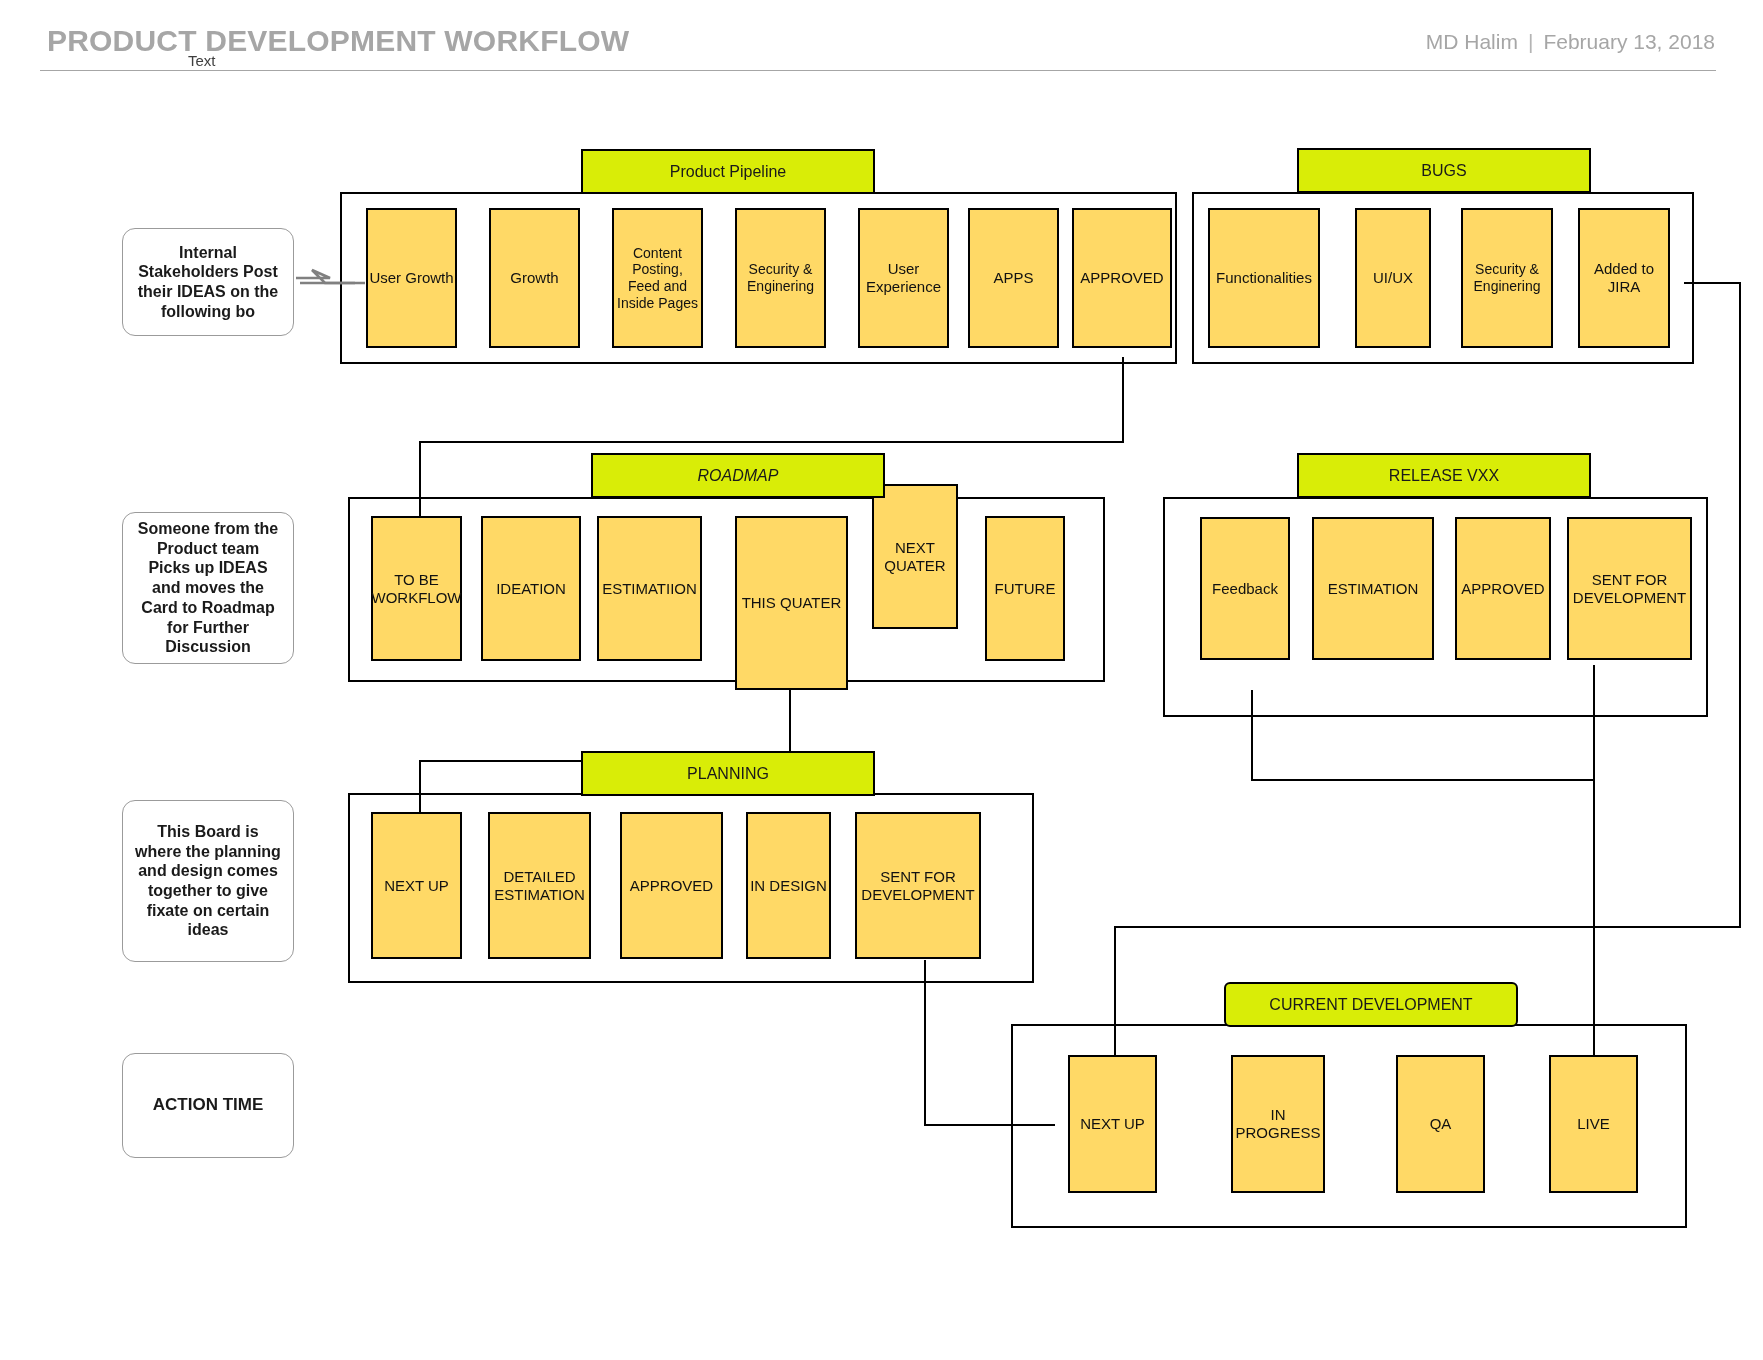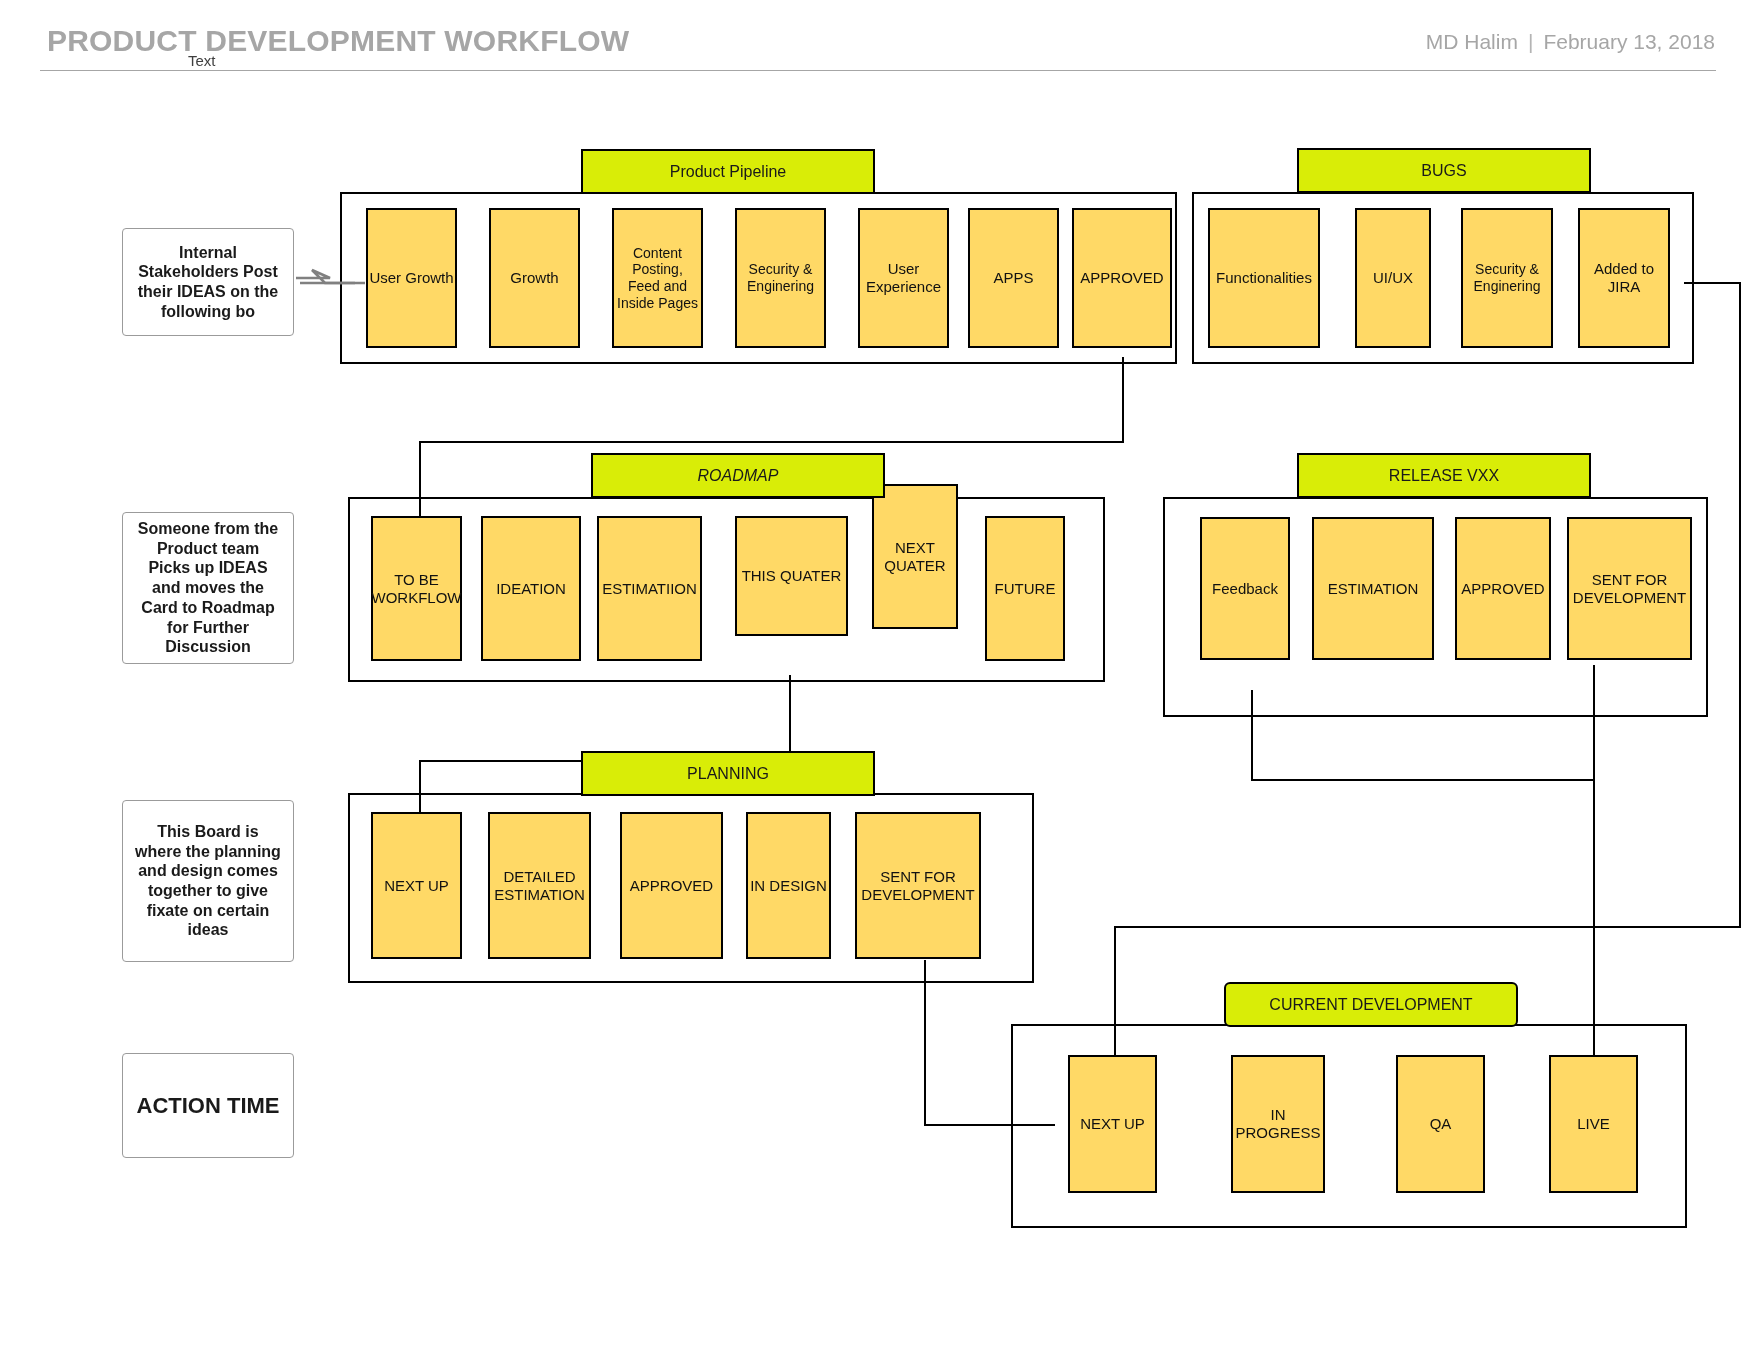--- a/index.html
+++ b/index.html
@@ -94,21 +94,21 @@
     color: #111111;
     padding: 2px 1px;
     z-index: 3;
   }
   .card.sm { font-size: 14px; }
 
   
   .note {
     position: absolute;
     border: 1.5px solid #9b9b9b;
-    border-radius: 4px;
+    border-radius: 13px;
     background: #ffffff;
     box-sizing: border-box;
     display: flex;
     align-items: center;
     justify-content: center;
     text-align: center;
     font-weight: bold;
     font-size: 16px;
     line-height: 1.23;
     color: #1a1a1a;
@@ -183,21 +183,21 @@
       <path d="M1740,927 L1120,927" stroke="#000000" stroke-width="2" marker-end="url(#ah)"></path>
     </g>
   </svg>
 
   <div class="note" style="left:122px; top:228px; width:172px; height:108px;">Internal Stakeholders Post their IDEAS on the following bo</div>
 
   <div class="note" style="left:122px; top:512px; width:172px; height:152px;">Someone from the Product team Picks up IDEAS and moves the Card to Roadmap for Further Discussion</div>
 
   <div class="note" style="left:122px; top:800px; width:172px; height:162px;">This Board is where  the planning and design comes together to give fixate on certain ideas</div>
 
-  <div class="note" style="left:122px; top:1053px; width:172px; height:105px; font-size:22px;">ACTION TIME</div>
+  <div class="note" style="left:122px; top:1053px; width:172px; height:105px; font-size:17px;">ACTION TIME</div>
 
   <div class="board" style="left:340px; top:192px; width:837px; height:172px;"></div>
   <div class="board-title" style="left:581px; top:149px; width:294px; height:45px;">Product Pipeline</div>
 
   <div class="card" style="left:366px; top:208px; width:91px; height:140px;">User Growth</div>
   <div class="card" style="left:489px; top:208px; width:91px; height:140px;">Growth</div>
   <div class="card sm" style="left:612px; top:208px; width:91px; height:140px;">Content Posting, Feed and Inside Pages</div>
   <div class="card sm" style="left:735px; top:208px; width:91px; height:140px;">Security &amp; Enginering</div>
   <div class="card" style="left:858px; top:208px; width:91px; height:140px;">User Experience</div>
   <div class="card" style="left:968px; top:208px; width:91px; height:140px;">APPS</div>
@@ -210,21 +210,21 @@
   <div class="card" style="left:1355px; top:208px; width:76px; height:140px;">UI/UX</div>
   <div class="card sm" style="left:1461px; top:208px; width:92px; height:140px;">Security &amp; Enginering</div>
   <div class="card" style="left:1578px; top:208px; width:92px; height:140px;">Added to JIRA</div>
 
   <div class="board" style="left:348px; top:497px; width:757px; height:185px;"></div>
   <div class="board-title" style="left:591px; top:453px; width:294px; height:45px;font-style:italic;">ROADMAP</div>
 
   <div class="card" style="left:371px; top:516px; width:91px; height:145px;">TO BE WORKFLOW</div>
   <div class="card" style="left:481px; top:516px; width:100px; height:145px;">IDEATION</div>
   <div class="card" style="left:597px; top:516px; width:105px; height:145px;">ESTIMATIION</div>
-  <div class="card" style="left:735px; top:516px; width:113px; height:120px;">THIS QUATER</div>
+  <div class="card" style="left:735px; top:516px; width:113px; height:174px;">THIS QUATER</div>
   <div class="card" style="left:872px; top:484px; width:86px; height:145px;">NEXT QUATER</div>
   <div class="card" style="left:985px; top:516px; width:80px; height:145px;">FUTURE</div>
 
   <div class="board" style="left:1163px; top:497px; width:545px; height:220px;"></div>
   <div class="board-title" style="left:1297px; top:453px; width:294px; height:45px;">RELEASE VXX</div>
 
   <div class="card" style="left:1200px; top:517px; width:90px; height:143px;">Feedback</div>
   <div class="card" style="left:1312px; top:517px; width:122px; height:143px;">ESTIMATION</div>
   <div class="card" style="left:1455px; top:517px; width:96px; height:143px;">APPROVED</div>
   <div class="card" style="left:1567px; top:517px; width:125px; height:143px;">SENT FOR DEVELOPMENT</div>

